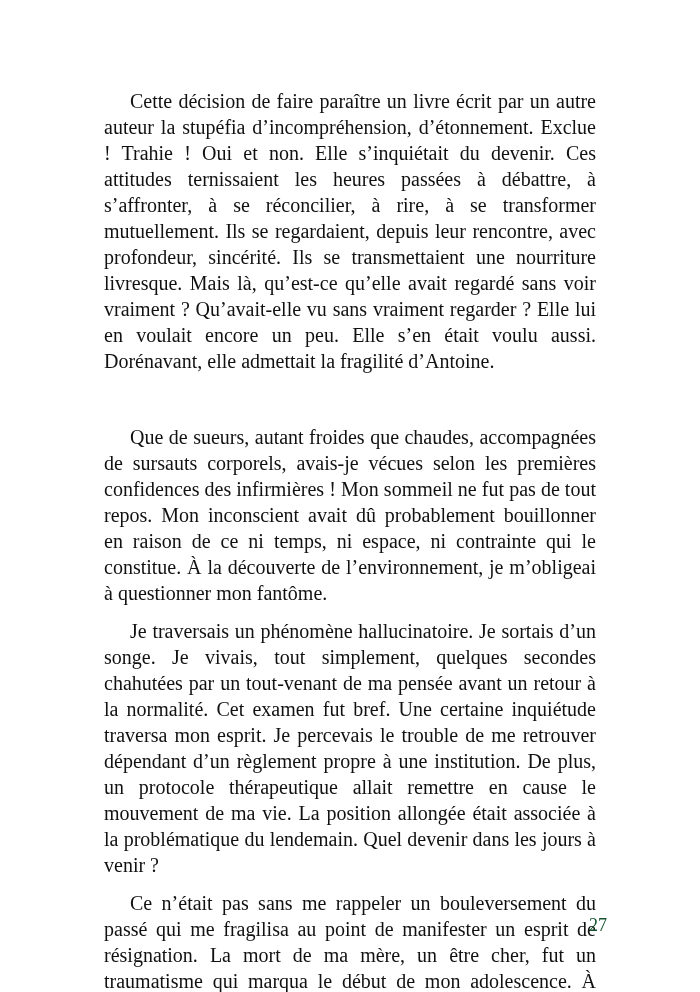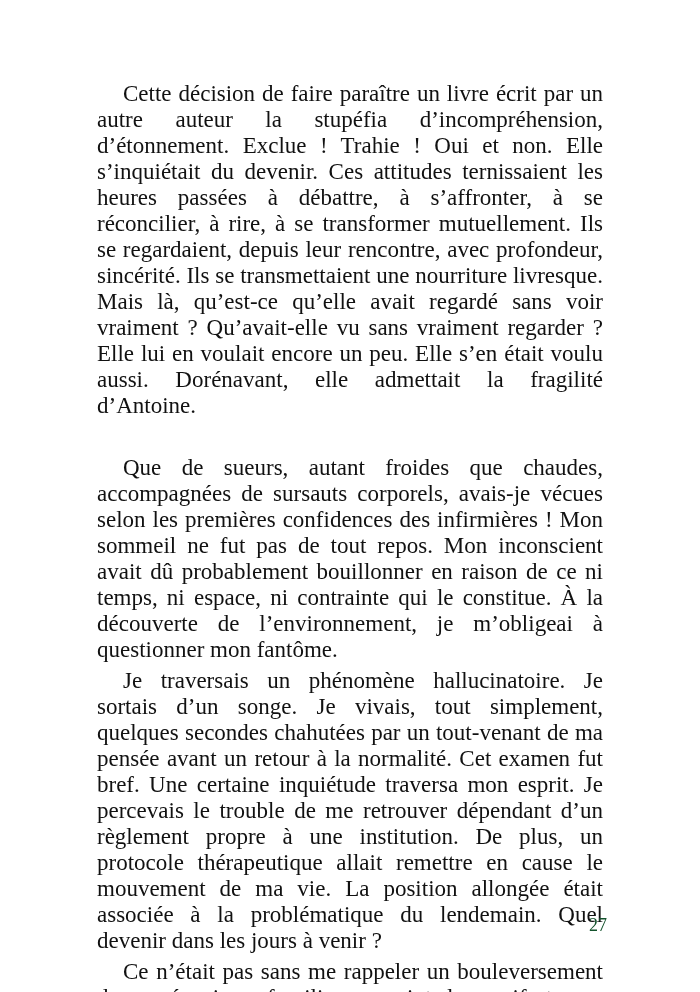--- a/index.html
+++ b/index.html
@@ -15,22 +15,22 @@
       font-family: "Liberation Serif", "DejaVu Serif", serif;
       color: #111111;
     }
     .page {
       position: absolute;
       left: 92px;
       top: 76px;
       width: 516px;
     }
     .para {
-      margin: 5px;
-      font-size: 23px;
+      margin: 12px;
+      font-size: 20px;
       line-height: 26px;
       text-align: justify;
       text-indent: 26px;
       hyphens: none;
     }
     .para.roman { font-style: normal; }
     .para.italic { }
     .gap { height: 26px; }
     .page-number {
       position: absolute;

